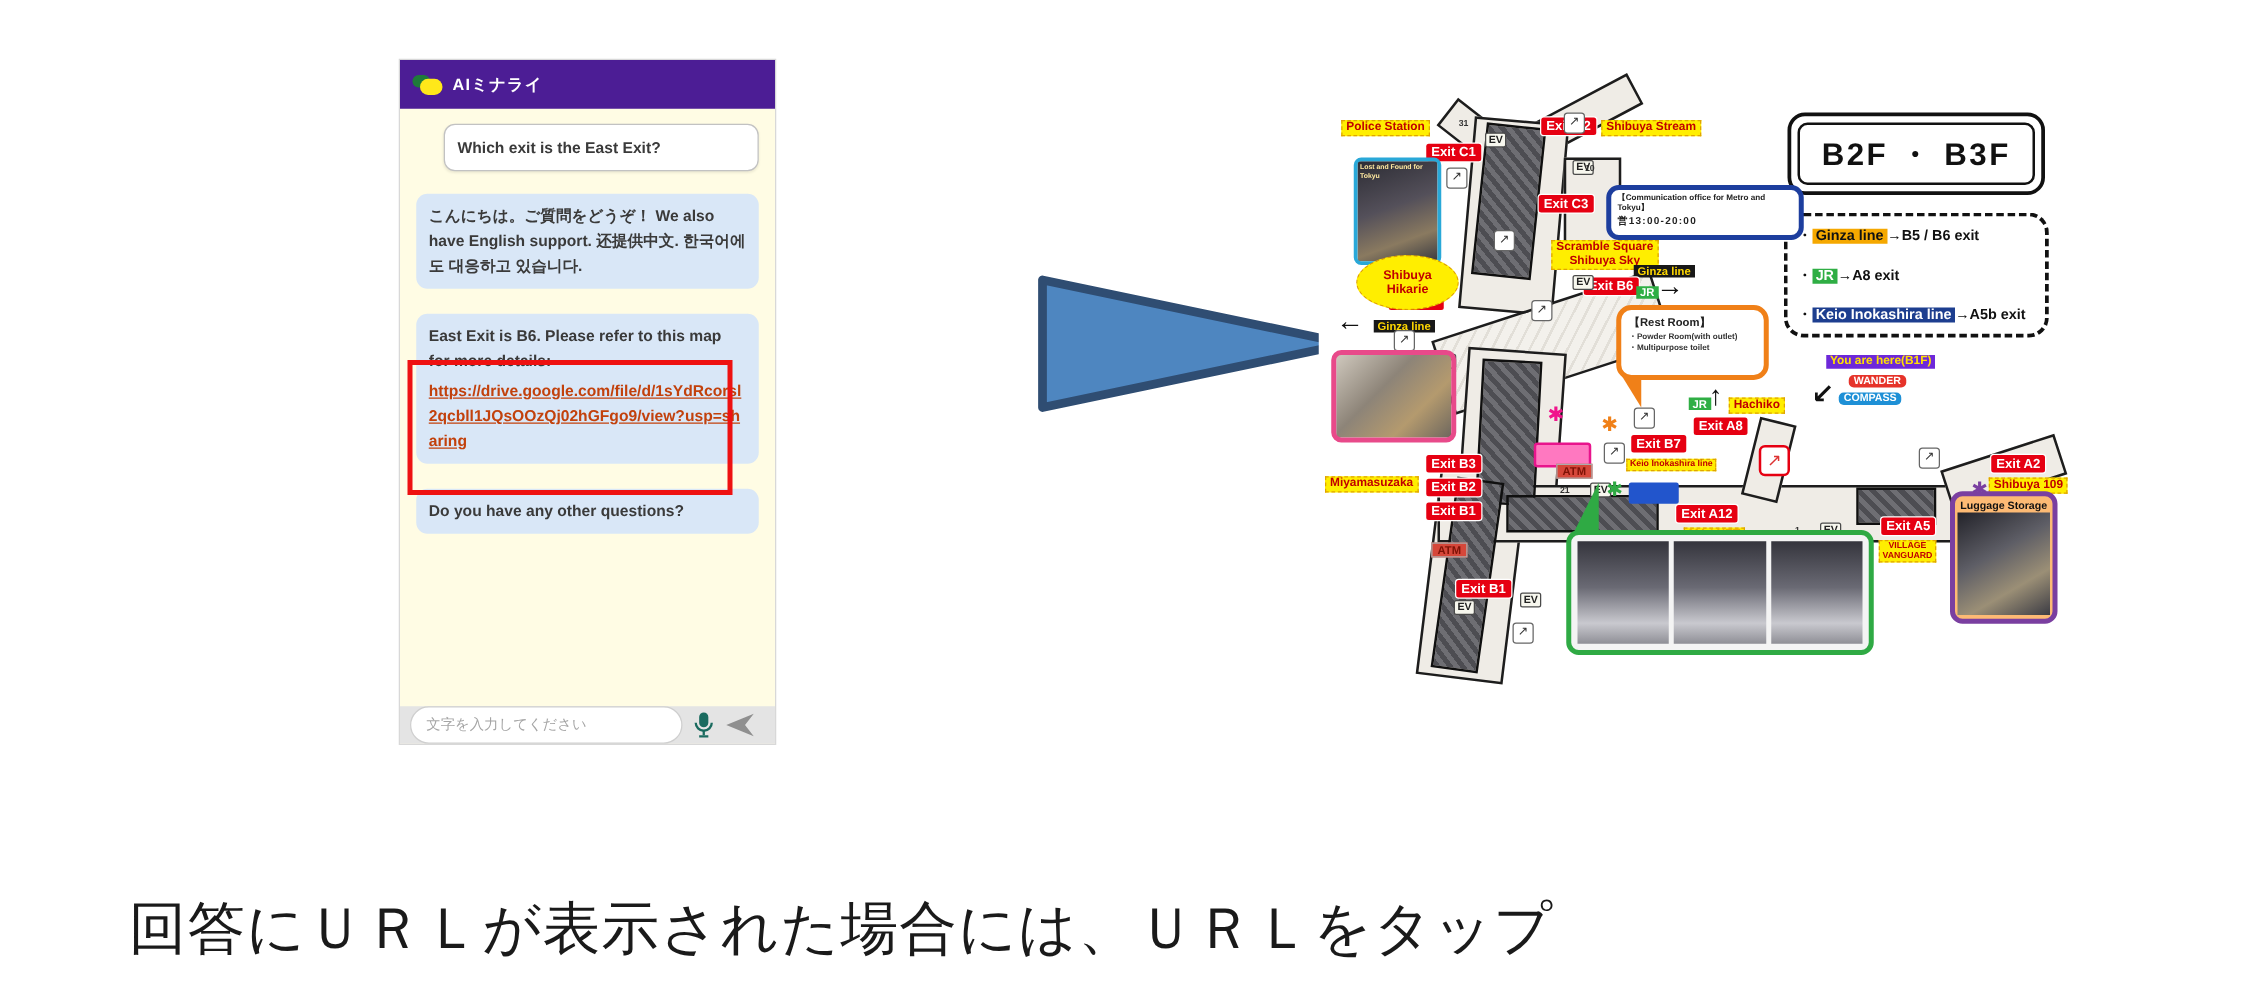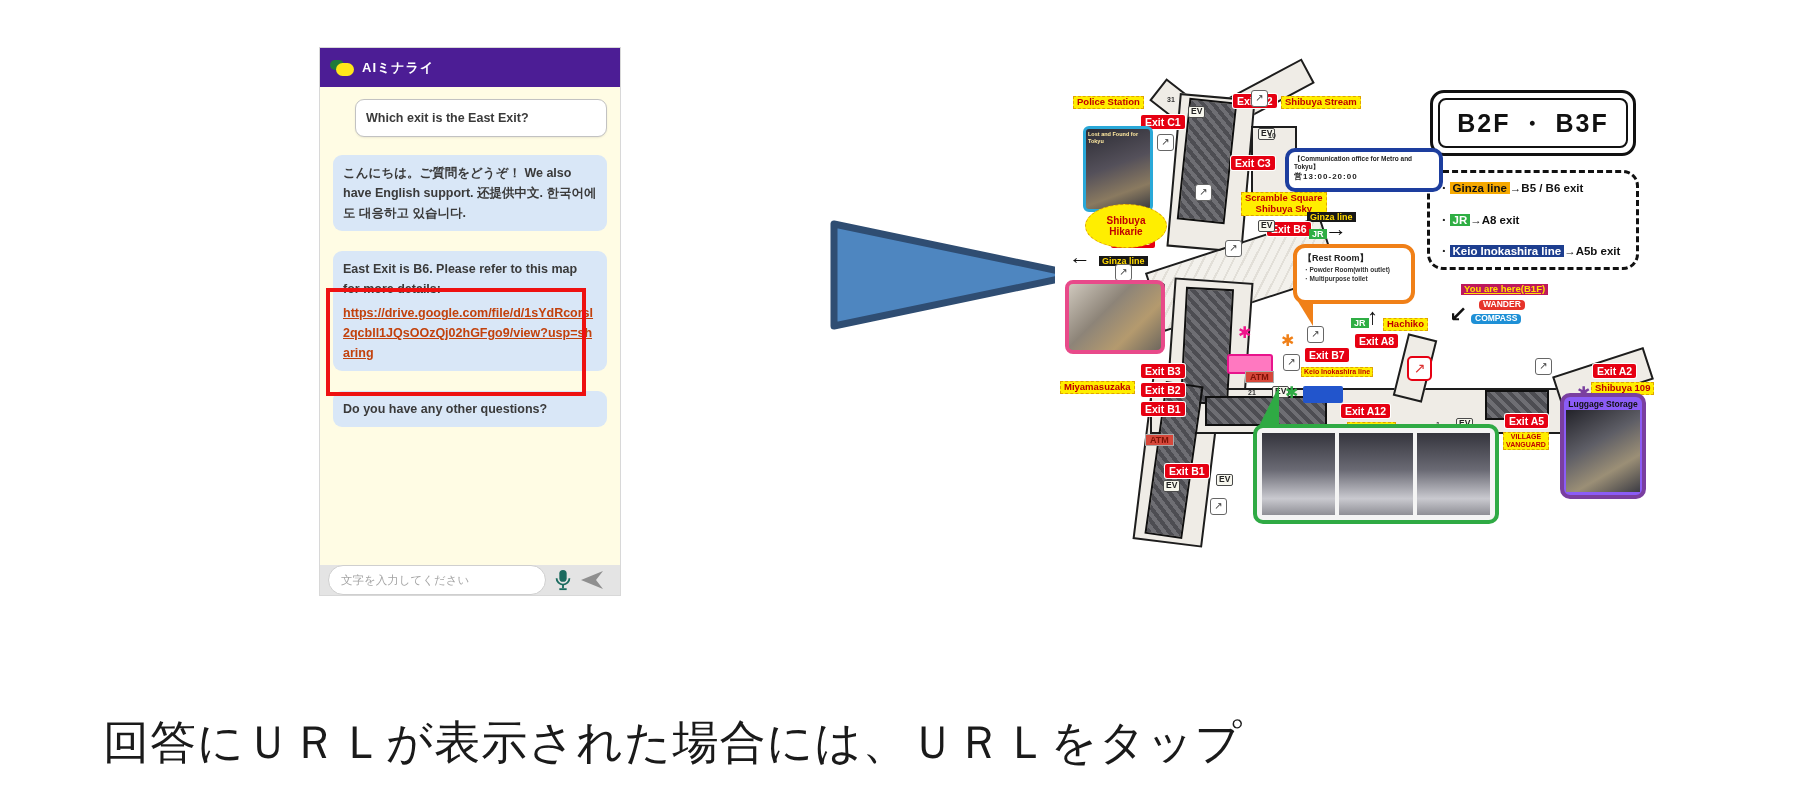--- a/index.html
+++ b/index.html
@@ -44,21 +44,21 @@
   .place{background:#ffee00;color:#c00000;font-size:9.5px;font-weight:bold;padding:0 3px;text-align:center;
          border:1px dashed #e0a400;}
   .place-sm{background:#ffee00;color:#c00000;font-size:7px;font-weight:bold;padding:0 2px;text-align:center;
          border:1px dashed #e0a400;}
   .linedark{background:#181818;color:#ffd800;font-size:9px;font-weight:bold;padding:0 3px;}
   .jr{background:#2fae44;color:#fff;font-size:9px;font-weight:bold;padding:0 3px;}
   .ev{background:#f7f7ee;border:1.5px solid #4a4a4a;color:#222;font-size:8.5px;font-weight:bold;
       padding:0 2px;border-radius:2px;margin-left:13px;}
   .evnum{font-size:7px;color:#333;font-weight:bold;}
   .atm{background:#d6473a;color:#7e1206;font-size:9px;font-weight:bold;padding:0 4px;border:1px solid #ababab;}
-  .yah{background:#be185d;color:#ffe100;font-size:9.5px;font-weight:bold;padding:0 3px;text-decoration:underline;}
+  .yah{background:#6d28d9;color:#ffe100;font-size:9.5px;font-weight:bold;padding:0 3px;}
   .wander{background:#e6332a;color:#fff;font-size:8.5px;font-weight:bold;padding:0 4px;border-radius:4px;}
   .compass{background:#1e90d6;color:#fff;font-size:8.5px;font-weight:bold;padding:0 4px;border-radius:4px;}
   .star{font-size:16px;font-weight:bold;background:none;}
   .barrow{font-size:22px;font-weight:bold;color:#111;background:none;}
   .esc{width:15px;height:15px;background:#fff;border:1.5px solid #666;border-radius:3px;color:#333;
        font-size:10px;text-align:center;line-height:14px;}
   .esc-red{width:21px;height:21px;background:#fff;border:2px solid #e60012;border-radius:5px;color:#d33;
        font-size:14px;text-align:center;line-height:20px;}
 
   .map-title{position:absolute;left:375px;top:22px;width:200px;height:60px;border:3px solid #111;
@@ -88,21 +88,21 @@
               z-index:6;overflow:hidden;}
   .photo-blue .cap{font-size:5.5px;color:#ffe9a0;font-weight:bold;padding:2px;line-height:1.2;}
   .photo-pink{position:absolute;left:10px;top:212px;width:92px;height:66px;border:4px solid #e84a8a;
               border-radius:8px;background:linear-gradient(135deg,#cfc8bd 0%,#8d8478 40%,#b49a6e 70%,#6e675e 100%);z-index:6;}
   .photo-green{position:absolute;left:198px;top:356px;width:246px;height:100px;border:4px solid #2faa44;
               border-radius:10px;background:#f4f4f4;z-index:6;display:flex;gap:4px;padding:5px;box-sizing:border-box;}
   .photo-green .ph{flex:1;background:linear-gradient(180deg,#35353d 0%,#6a6a74 45%,#c9c9cf 80%,#8f8f96 100%);}
   .tail-green{position:absolute;left:196px;top:318px;width:0;height:0;z-index:6;
               border-left:8px solid transparent;border-right:20px solid #2faa44;border-top:40px solid transparent;}
   .photo-purple{position:absolute;left:505px;top:325px;width:86px;height:106px;border:4px solid #7a3fa0;
-              border-radius:10px;background:#8b5cf6;z-index:6;box-sizing:border-box;padding:2px;}
+              border-radius:10px;background:#fdba74;z-index:6;box-sizing:border-box;padding:2px;}
   .photo-purple .cap{font-size:8.5px;font-weight:bold;color:#111;text-align:center;}
   .photo-purple .ph{margin-top:1px;height:82px;background:linear-gradient(150deg,#23232a 0%,#5e5e66 40%,#9b8f76 70%,#3c3c44 100%);}
 
   .hikarie{position:absolute;left:30px;top:136px;width:80px;height:42px;background:#ffee00;border-radius:50%;
            display:flex;align-items:center;justify-content:center;text-align:center;font-size:10px;
            font-weight:bold;color:#c00000;white-space:pre;z-index:6;border:1px dashed #e0a400;}
   .tinybox-pink{position:absolute;left:172px;top:286px;width:42px;height:16px;background:#ff78c0;
            border:2px solid #e8148c;border-radius:3px;z-index:5;}
   .tinybox-blue{position:absolute;left:248px;top:318px;width:40px;height:17px;background:#2255cc;
            border-radius:2px;z-index:5;}

